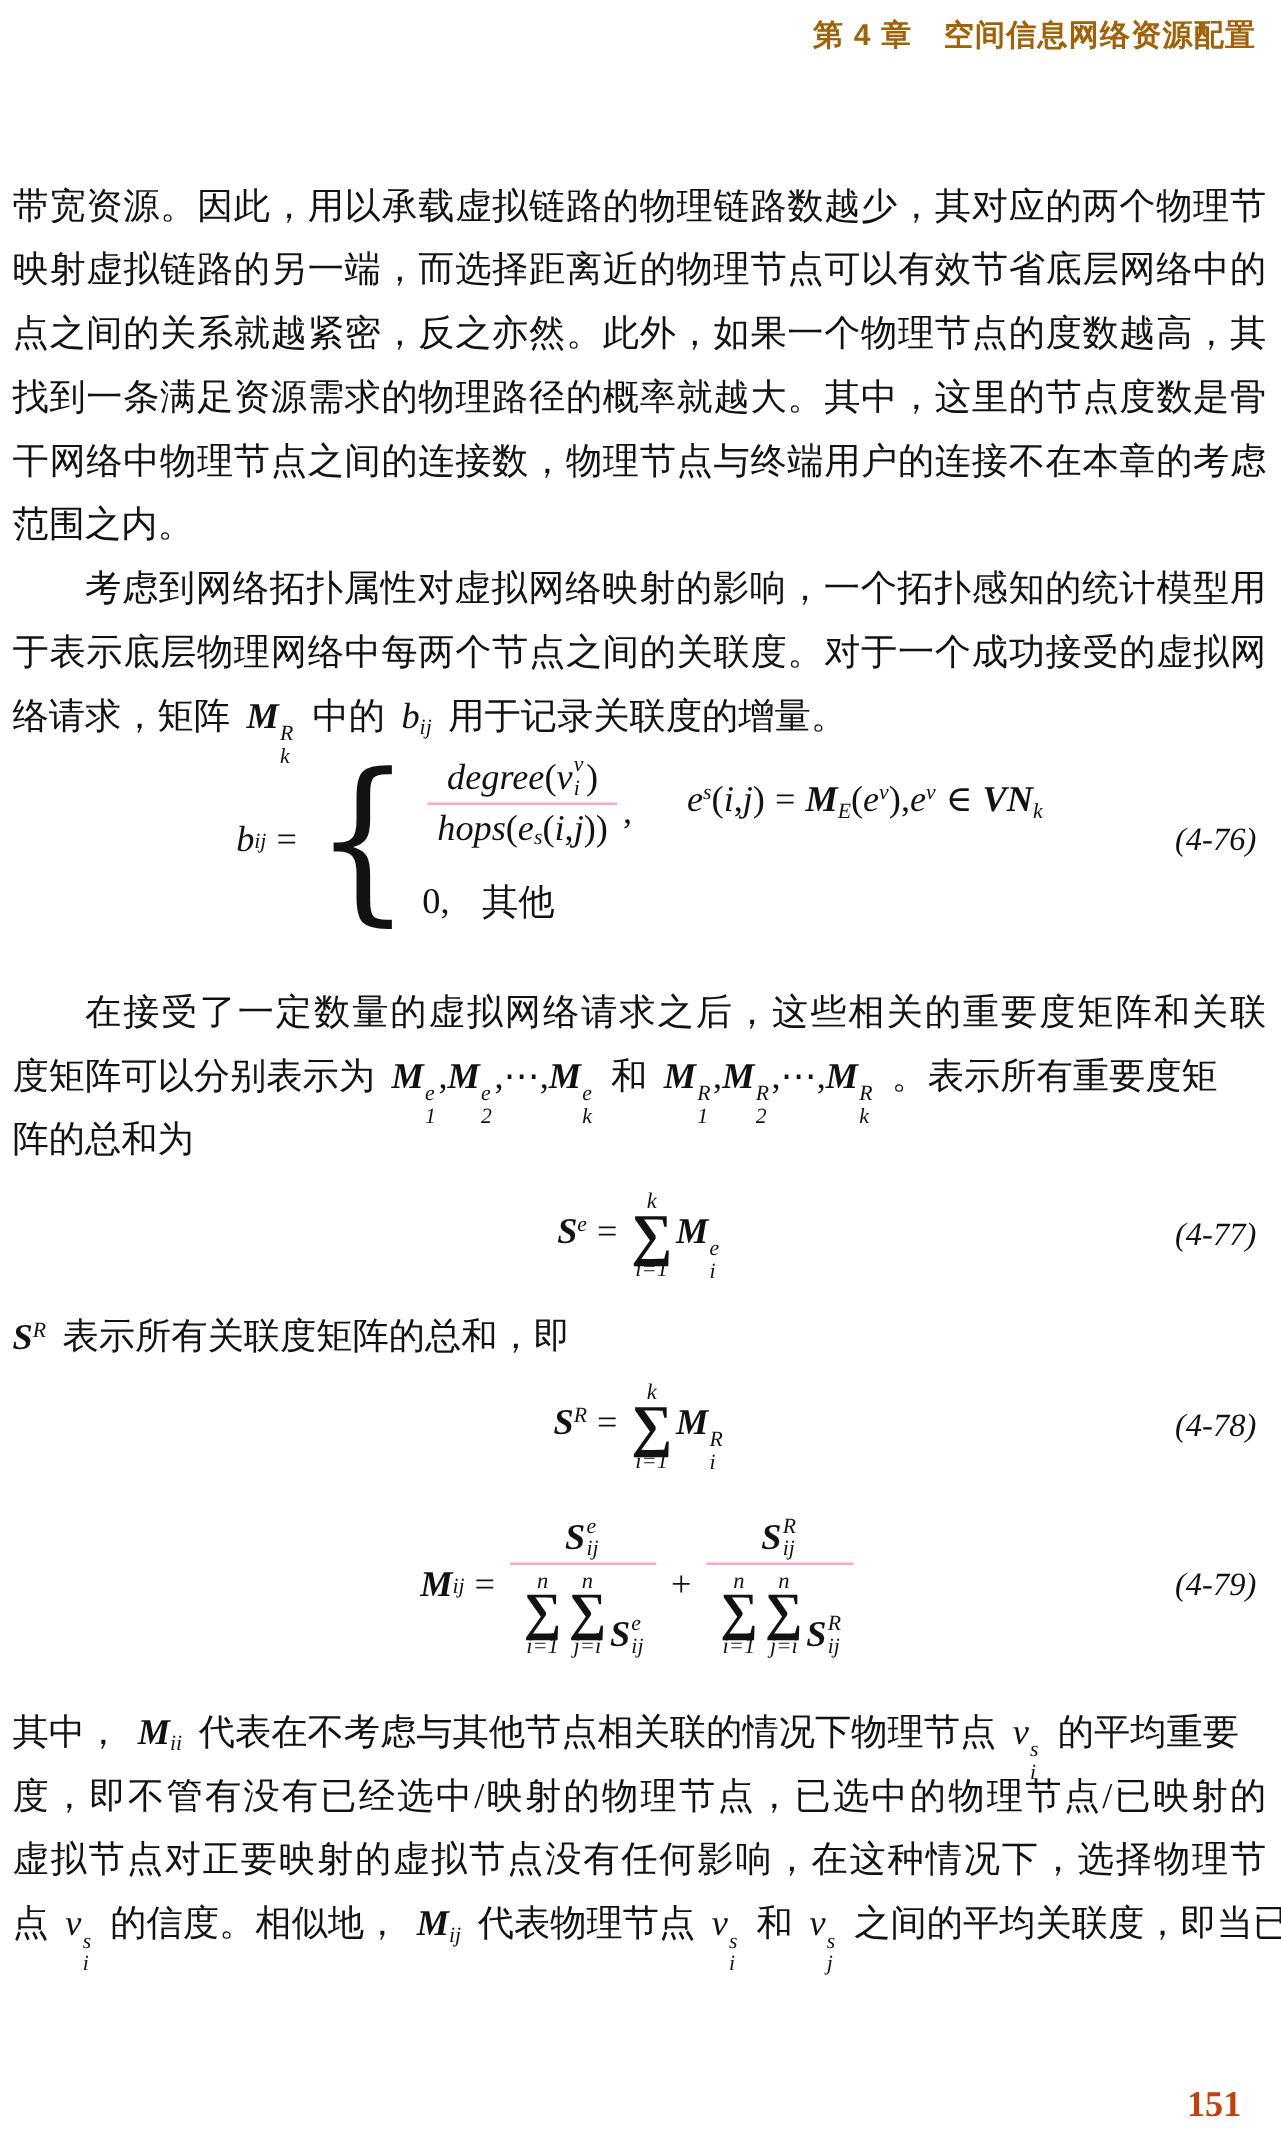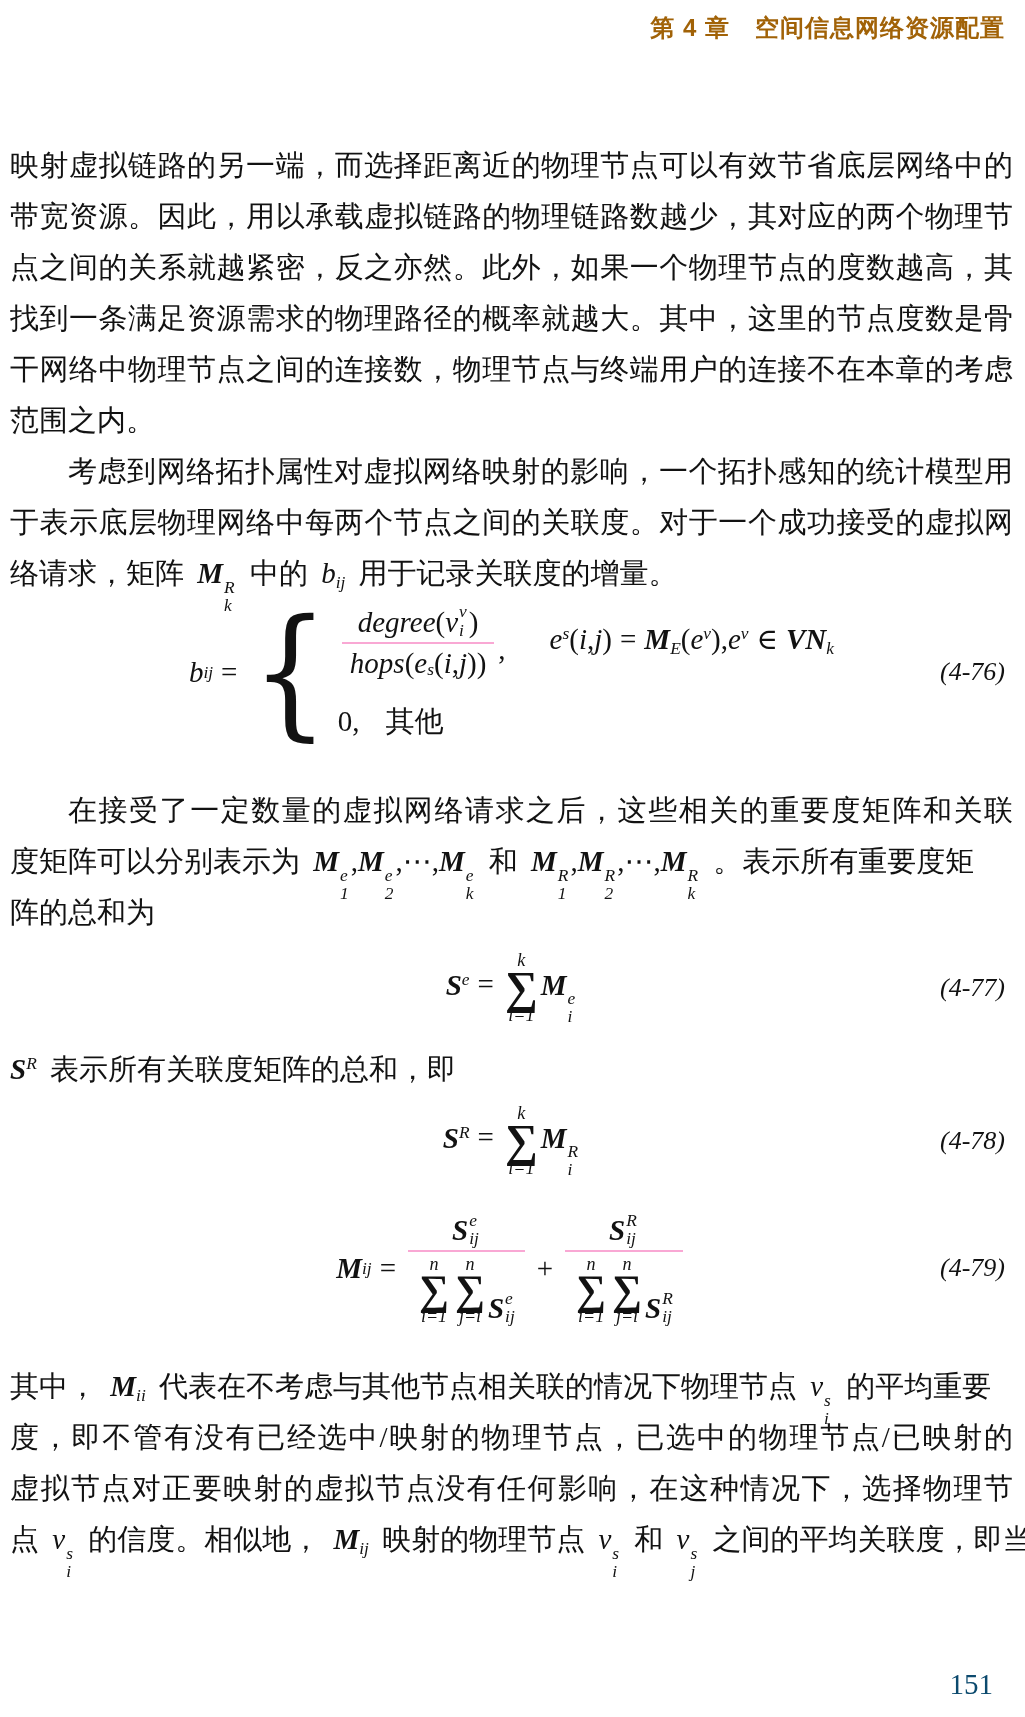--- a/index.html
+++ b/index.html
@@ -60,35 +60,35 @@
   }
   .cases{display:inline-flex;flex-direction:column;align-items:flex-start;gap:20px;}
   .crow{display:flex;align-items:center;}
   .bcomma{align-self:flex-end;margin-bottom:14px;}
   .cond{margin-left:44px;}
   .row2{font-style:normal;margin-top:2px;}
   .row2 .gap{display:inline-block;width:26px;}
   .p3{margin-top:40px;}
   .p6{margin-top:18px;}
   .pagenum{
-    position:absolute;right:32px;top:1668px;font-size:29px;font-weight:normal;color:#0c4a6e;
+    position:absolute;right:32px;top:1668px;font-size:29px;font-weight:bold;color:#c2410c;
     font-family:"Liberation Serif",serif;
   }
 </style>
 </head>
 <body>
 
 <div class="page">
 
   <div class="header">第 4 章　空间信息网络资源配置</div>
 
   <div class="content">
 
+    <div class="line j">带宽资源。因此，用以承载虚拟链路的物理链路数越少，其对应的两个物理节</div>
     <div class="line j">映射虚拟链路的另一端，而选择距离近的物理节点可以有效节省底层网络中的</div>
-    <div class="line j">带宽资源。因此，用以承载虚拟链路的物理链路数越少，其对应的两个物理节</div>
     <div class="line j">点之间的关系就越紧密，反之亦然。此外，如果一个物理节点的度数越高，其</div>
     <div class="line j">找到一条满足资源需求的物理路径的概率就越大。其中，这里的节点度数是骨</div>
     <div class="line j">干网络中物理节点之间的连接数，物理节点与终端用户的连接不在本章的考虑</div>
     <div class="line">范围之内。</div>
 
     <div class="line j indent">考虑到网络拓扑属性对虚拟网络映射的影响，一个拓扑感知的统计模型用</div>
     <div class="line j">于表示底层物理网络中每两个节点之间的关联度。对于一个成功接受的虚拟网</div>
     <div class="line mix">
       <span class="t">络请求，矩阵</span>
       <span class="mathi"><span class="mb">M</span><span class="ss">
@@ -288,21 +288,21 @@
       <div class="line j">度，即不管有没有已经选中/映射的物理节点，已选中的物理节点/已映射的</div>
       <div class="line j">虚拟节点对正要映射的虚拟节点没有任何影响，在这种情况下，选择物理节</div>
       <div class="line mix">
         <span class="t">点</span>
         <span class="mathi"><span class="m">v</span><span class="ss">
               <span>s</span>
               <span>i</span>
             </span></span>
         <span class="t">的信度。相似地，</span>
         <span class="mathi"><span class="mb">M</span><span class="sb">ij</span></span>
-        <span class="t">映射的物理节点</span>
+        <span class="t">代表物理节点</span>
         <span class="mathi"><span class="m">v</span><span class="ss">
               <span>s</span>
               <span>i</span>
             </span></span>
         <span class="t">和</span>
         <span class="mathi"><span class="m">v</span><span class="ss">
               <span>s</span>
               <span>j</span>
             </span></span>
         <span class="t">之间的平均关联度，即当已</span>

